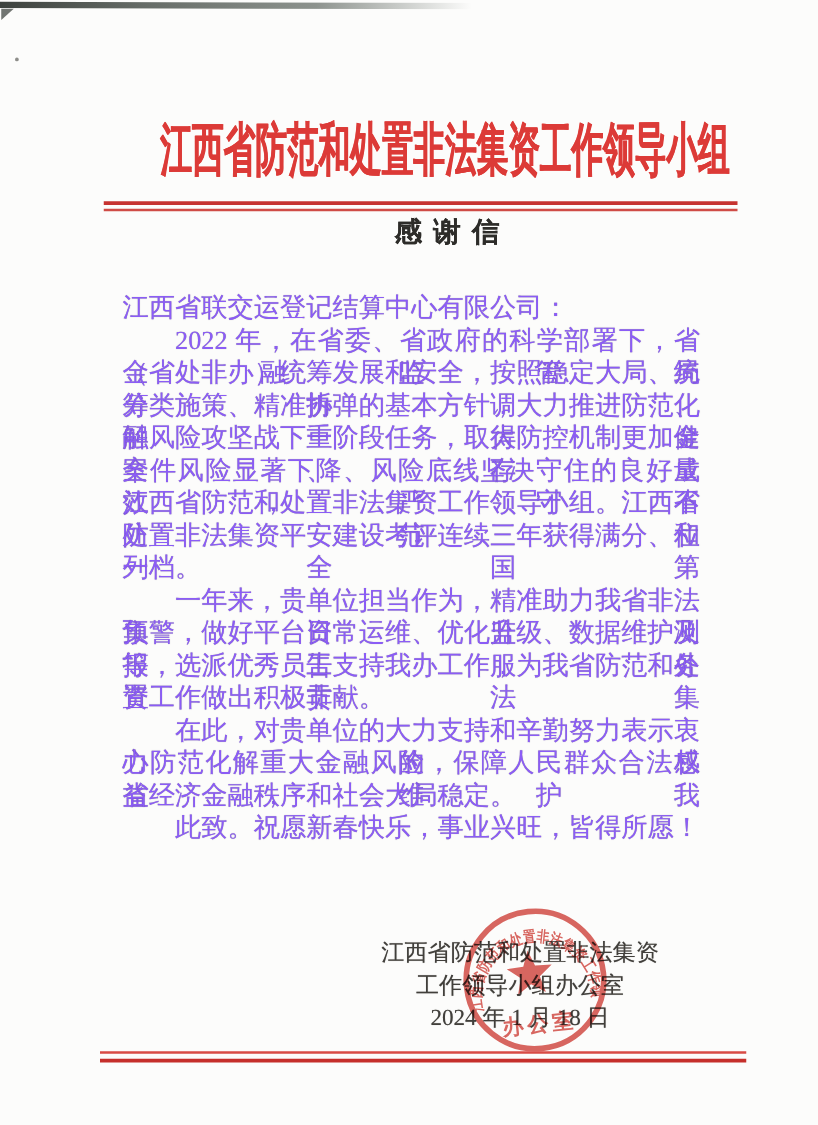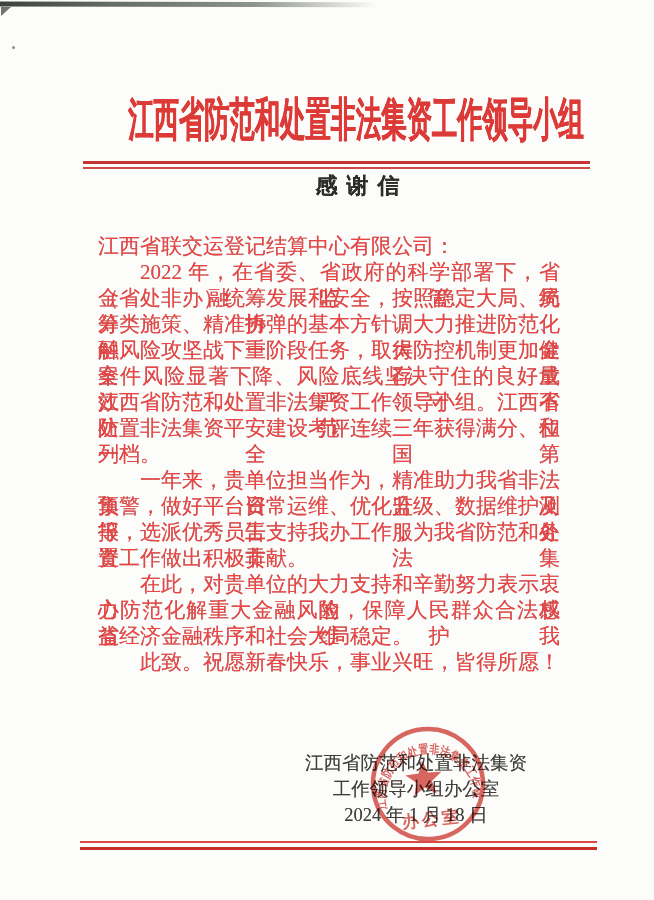--- a/index.html
+++ b/index.html
@@ -45,21 +45,21 @@
     position:absolute;top:171px;left:23px;right:0;
     text-align:center;
     font-size:22px;font-weight:700;letter-spacing:9px;
     color:#2d2c29;
     text-shadow:0 0 0.5px #2d2c29;
   }
 
   
   .body-text{
     position:absolute;top:233px;left:98px;width:462px;
-    font-size:21px;line-height:26px;color:#ef4444;
+    font-size:21px;line-height:26px;color:#8b5cf6;
     text-shadow:0 0 0.6px rgba(65,63,59,.55);
   }
   .line{height:26px;white-space:nowrap;}
   .line.justify{
     white-space:normal;
     text-align:justify;text-align-last:justify;
     text-justify:inter-character;
   }
   .line.indent{text-indent:42px;}
 

